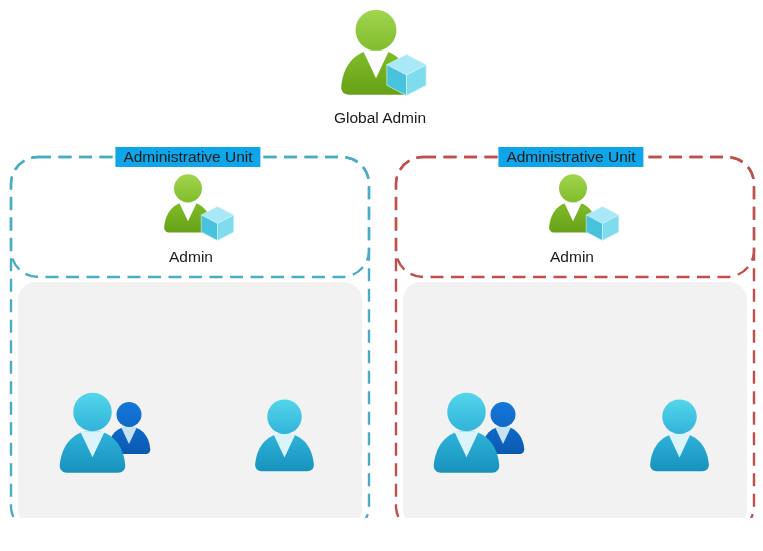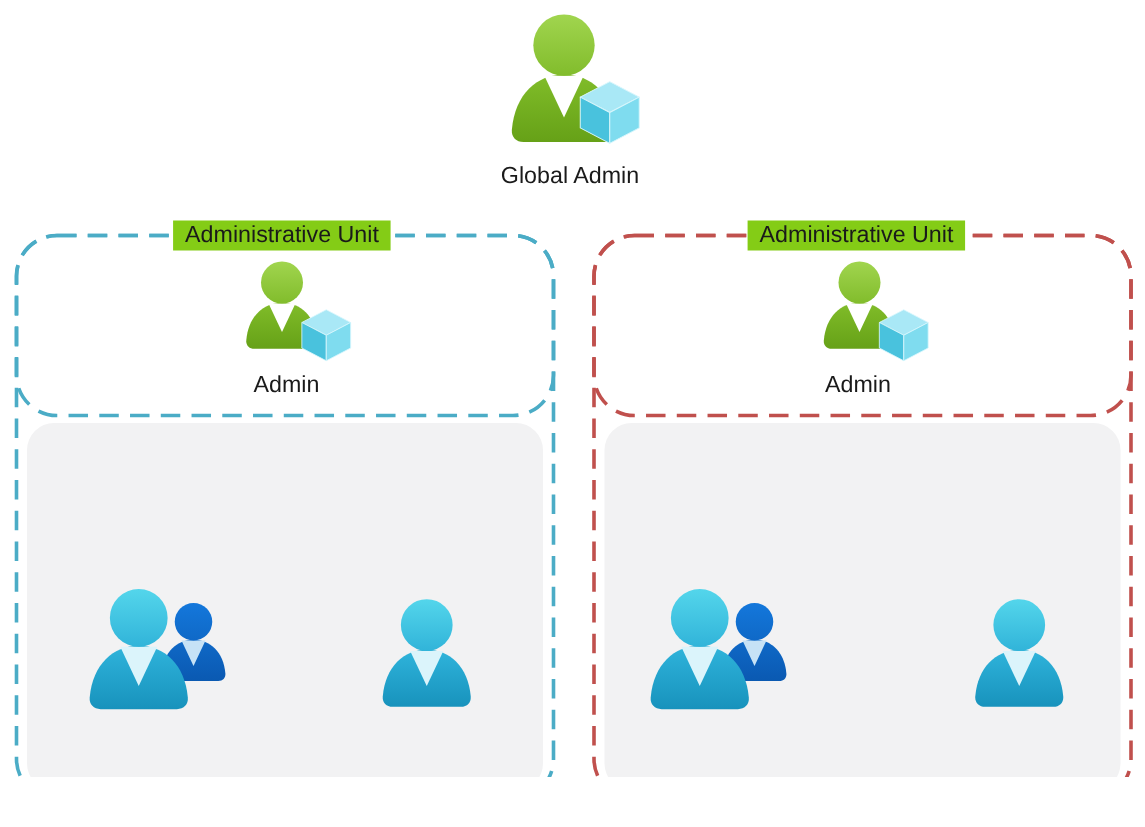--- a/index.html
+++ b/index.html
@@ -14,21 +14,21 @@
   .layer { position: absolute; left: 0; top: 0; }
   .lbl {
     position: absolute;
     transform: translateX(-50%);
     white-space: nowrap;
     font-size: 15.5px;
     line-height: 20px;
     color: #1a1a1a;
     text-align: center;
   }
-  .unit-title { background: #84cc16; padding: 0 8px; }
+  .unit-title { background: #0ea5e9; padding: 0 8px; }
 </style>
 </head>
 <body>
 
 <div class="canvas">
 
   <svg class="layer" width="763" height="551" viewBox="0 0 763 551">
     <defs>
       <linearGradient id="gradGreen" gradientUnits="userSpaceOnUse" x1="50" y1="0" x2="50" y2="110">
         <stop offset="0" stop-color="#A2D650"></stop>

